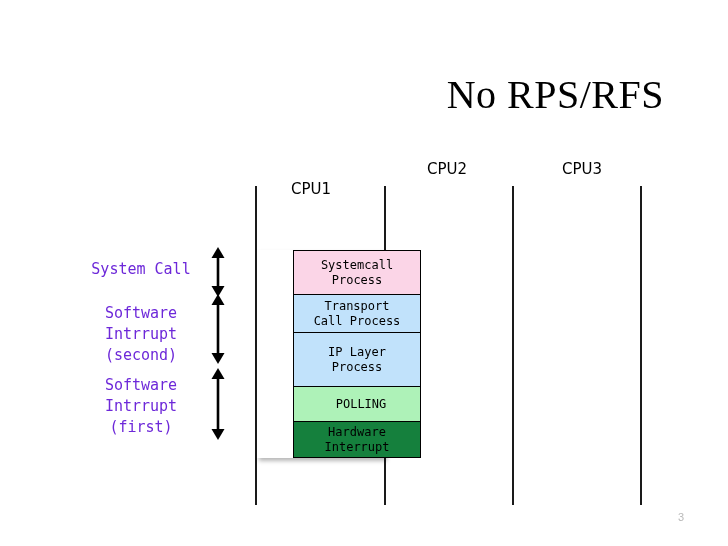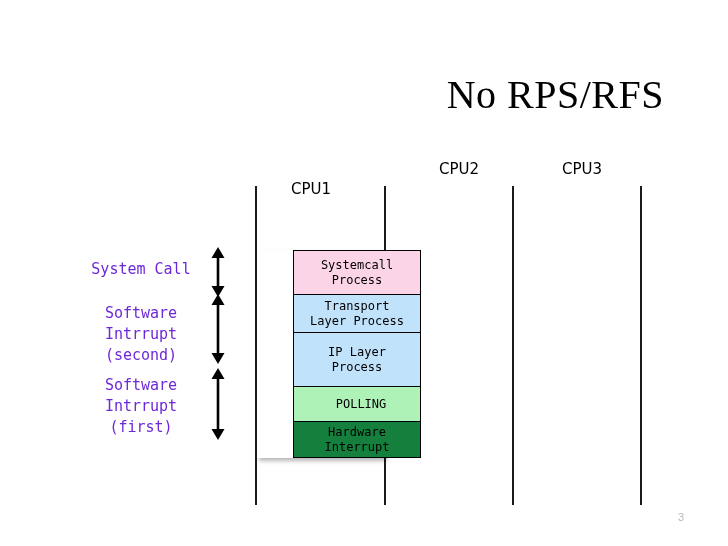--- a/index.html
+++ b/index.html
@@ -46,21 +46,21 @@
     top: 160px;
     font-family: "DejaVu Sans", "Liberation Sans", sans-serif;
     font-size: 15px;
     line-height: 18px;
     color: #000000;
     text-align: center;
     white-space: nowrap;
     transform: translateX(-50%);
   }
   #cpu-label-1 { left: 311px; margin-top: 20px; }
-  #cpu-label-2 { left: 447px; margin-left: 12px; }
+  #cpu-label-2 { left: 447px; }
   #cpu-label-3 { left: 582px; }
 
   
   .cpu-divider {
     position: absolute;
     top: 186px;
     width: 2px;
     height: 319px;
     background: #1a1a1a;
   }
@@ -147,21 +147,21 @@
 
   <div class="cpu-divider" id="cpu-divider-0"></div>
   <div class="cpu-divider" id="cpu-divider-1"></div>
   <div class="cpu-divider" id="cpu-divider-2"></div>
   <div class="cpu-divider" id="cpu-divider-3"></div>
 
   <div id="process-stack">
       <div class="process-box" style="background: rgb(251, 213, 231); height: 44px;">Systemcall
 Process</div>
       <div class="process-box" style="background: rgb(193, 226, 251); height: 38px;">Transport
-Layer Process</div>
+Call Process</div>
       <div class="process-box" style="background: rgb(193, 226, 251); height: 54px;">IP Layer
 Process</div>
       <div class="process-box" style="background: rgb(174, 242, 184); height: 35px; padding-left: 8px;">POLLING</div>
       <div class="process-box" style="background: #15803d; height: 37px;">Hardware
 Interrupt</div>
     </div>
 
   <div class="phase-label" id="phase-label-0">System Call</div>
   <div class="phase-label" id="phase-label-1">Software
 Intrrupt

